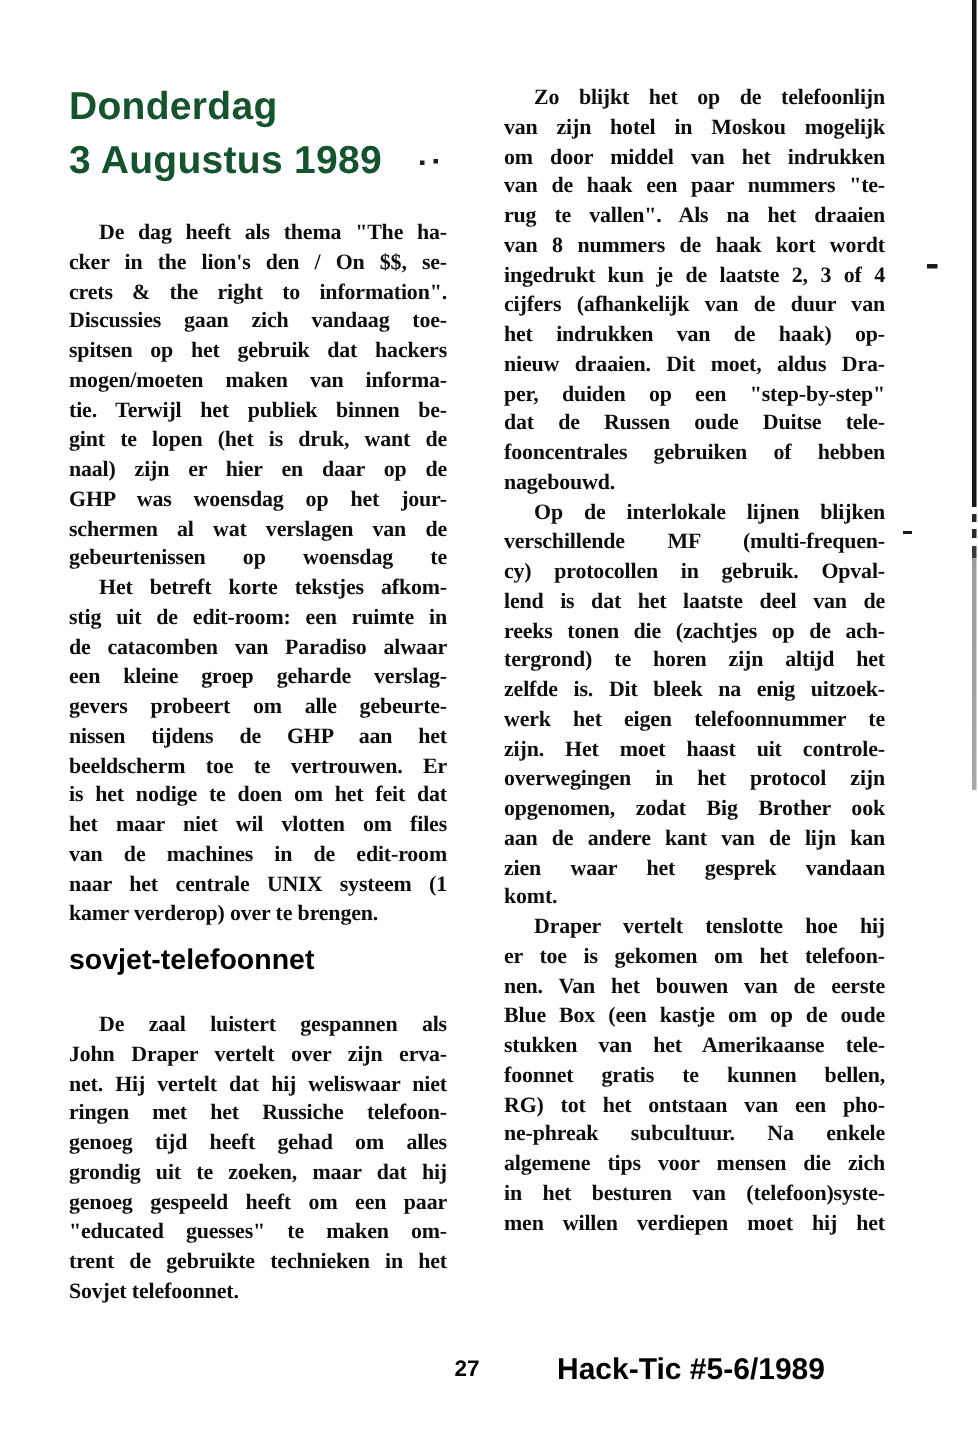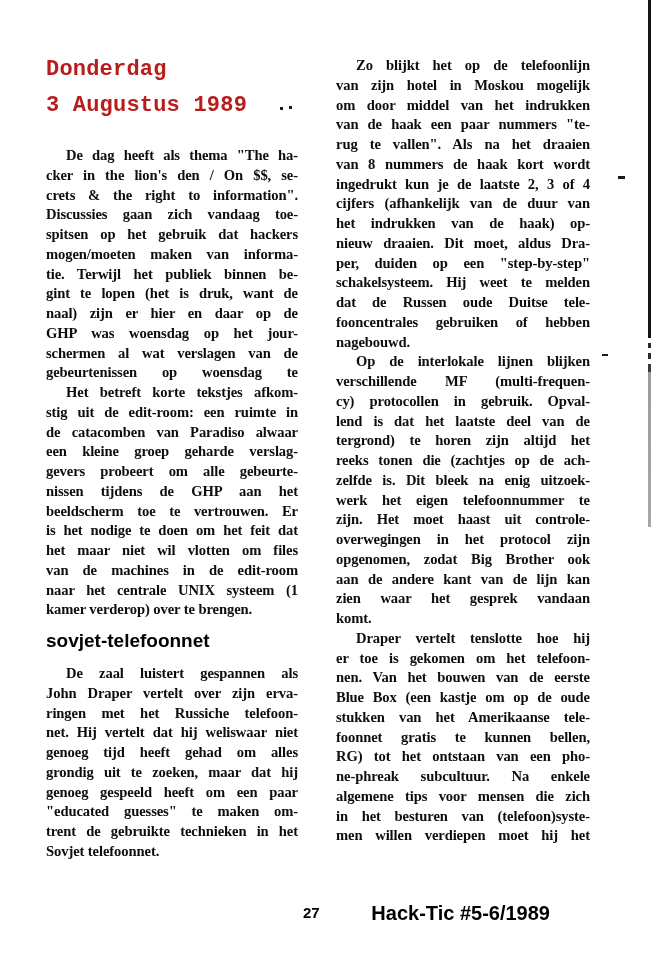--- a/index.html
+++ b/index.html
@@ -6,25 +6,25 @@
   .page {
     position:relative; width:652px; height:968px; margin:0 auto;
     background:#ffffff; overflow:hidden;
     font-family:"Liberation Serif", serif; color:#0d0d0d;
   }
   .col { position:absolute; }
   .col-left  { left:46px;  top:52px; width:252px; }
   .col-right { left:336px; top:56px; width:254px; }
 
   h1.title {
-    margin:0; font-family:Liberation Mono, monospace; font-weight:700;
-    font-size:22px; line-height:36px; color:#b91c1c; letter-spacing:0.2px;
+    margin:0; font-family:Liberation Sans, sans-serif; font-weight:700;
+    font-size:26px; line-height:36px; color:#14532d; letter-spacing:0.2px;
   }
   h2.subhead {
-    margin:10px 0 12px 0; font-family:"Liberation Sans", sans-serif;
+    margin:10px 0 22px 0; font-family:"Liberation Sans", sans-serif;
     font-weight:700; font-size:19px; line-height:22px; color:#000;
   }
   .para { margin:0; }
   .para-first { margin-top:22px; }
 
   .tline {
     font-size:14.6px; font-weight:700; line-height:19.75px; height:19.75px;
     letter-spacing:-0.1px; white-space:nowrap; overflow:hidden;
     text-align:justify; text-align-last:justify;
   }
@@ -100,22 +100,22 @@
         <div class="tline">van de machines in de edit-room</div>
         <div class="tline">naar het centrale UNIX systeem (1</div>
         <div class="tline tline-last">kamer verderop) over te brengen.</div>
       </div>
 
     <h2 class="subhead">sovjet-telefoonnet</h2>
 
     <div class="para">
         <div class="tline tline-first">De zaal luistert gespannen als</div>
         <div class="tline">John Draper vertelt over zijn erva-</div>
+        <div class="tline">net. Hij vertelt dat hij weliswaar niet</div>
         <div class="tline">ringen met het Russiche telefoon-</div>
-        <div class="tline">net. Hij vertelt dat hij weliswaar niet</div>
         <div class="tline">genoeg tijd heeft gehad om alles</div>
         <div class="tline">grondig uit te zoeken, maar dat hij</div>
         <div class="tline">genoeg gespeeld heeft om een paar</div>
         <div class="tline">"educated guesses" te maken om-</div>
         <div class="tline">trent de gebruikte technieken in het</div>
         <div class="tline tline-last">Sovjet telefoonnet.</div>
       </div>
   </div>
 
   <div class="col col-right">
@@ -124,33 +124,32 @@
         <div class="tline">van zijn hotel in Moskou mogelijk</div>
         <div class="tline">om door middel van het indrukken</div>
         <div class="tline">van de haak een paar nummers "te-</div>
         <div class="tline">rug te vallen". Als na het draaien</div>
         <div class="tline">van 8 nummers de haak kort wordt</div>
         <div class="tline">ingedrukt kun je de laatste 2, 3 of 4</div>
         <div class="tline">cijfers (afhankelijk van de duur van</div>
         <div class="tline">het indrukken van de haak) op-</div>
         <div class="tline">nieuw draaien. Dit moet, aldus Dra-</div>
         <div class="tline">per, duiden op een "step-by-step"</div>
-        <div class="tline">schakelsysteem. Hij weet te melden</div>
         <div class="tline">dat de Russen oude Duitse tele-</div>
         <div class="tline">fooncentrales gebruiken of hebben</div>
         <div class="tline tline-last">nagebouwd.</div>
       </div>
 
     <div class="para">
         <div class="tline tline-first">Op de interlokale lijnen blijken</div>
         <div class="tline">verschillende MF (multi-frequen-</div>
         <div class="tline">cy) protocollen in gebruik. Opval-</div>
         <div class="tline">lend is dat het laatste deel van de</div>
+        <div class="tline">reeks tonen die (zachtjes op de ach-</div>
         <div class="tline">tergrond) te horen zijn altijd het</div>
-        <div class="tline">reeks tonen die (zachtjes op de ach-</div>
         <div class="tline">zelfde is. Dit bleek na enig uitzoek-</div>
         <div class="tline">werk het eigen telefoonnummer te</div>
         <div class="tline">zijn. Het moet haast uit controle-</div>
         <div class="tline">overwegingen in het protocol zijn</div>
         <div class="tline">opgenomen, zodat Big Brother ook</div>
         <div class="tline">aan de andere kant van de lijn kan</div>
         <div class="tline">zien waar het gesprek vandaan</div>
         <div class="tline tline-last">komt.</div>
       </div>
 

